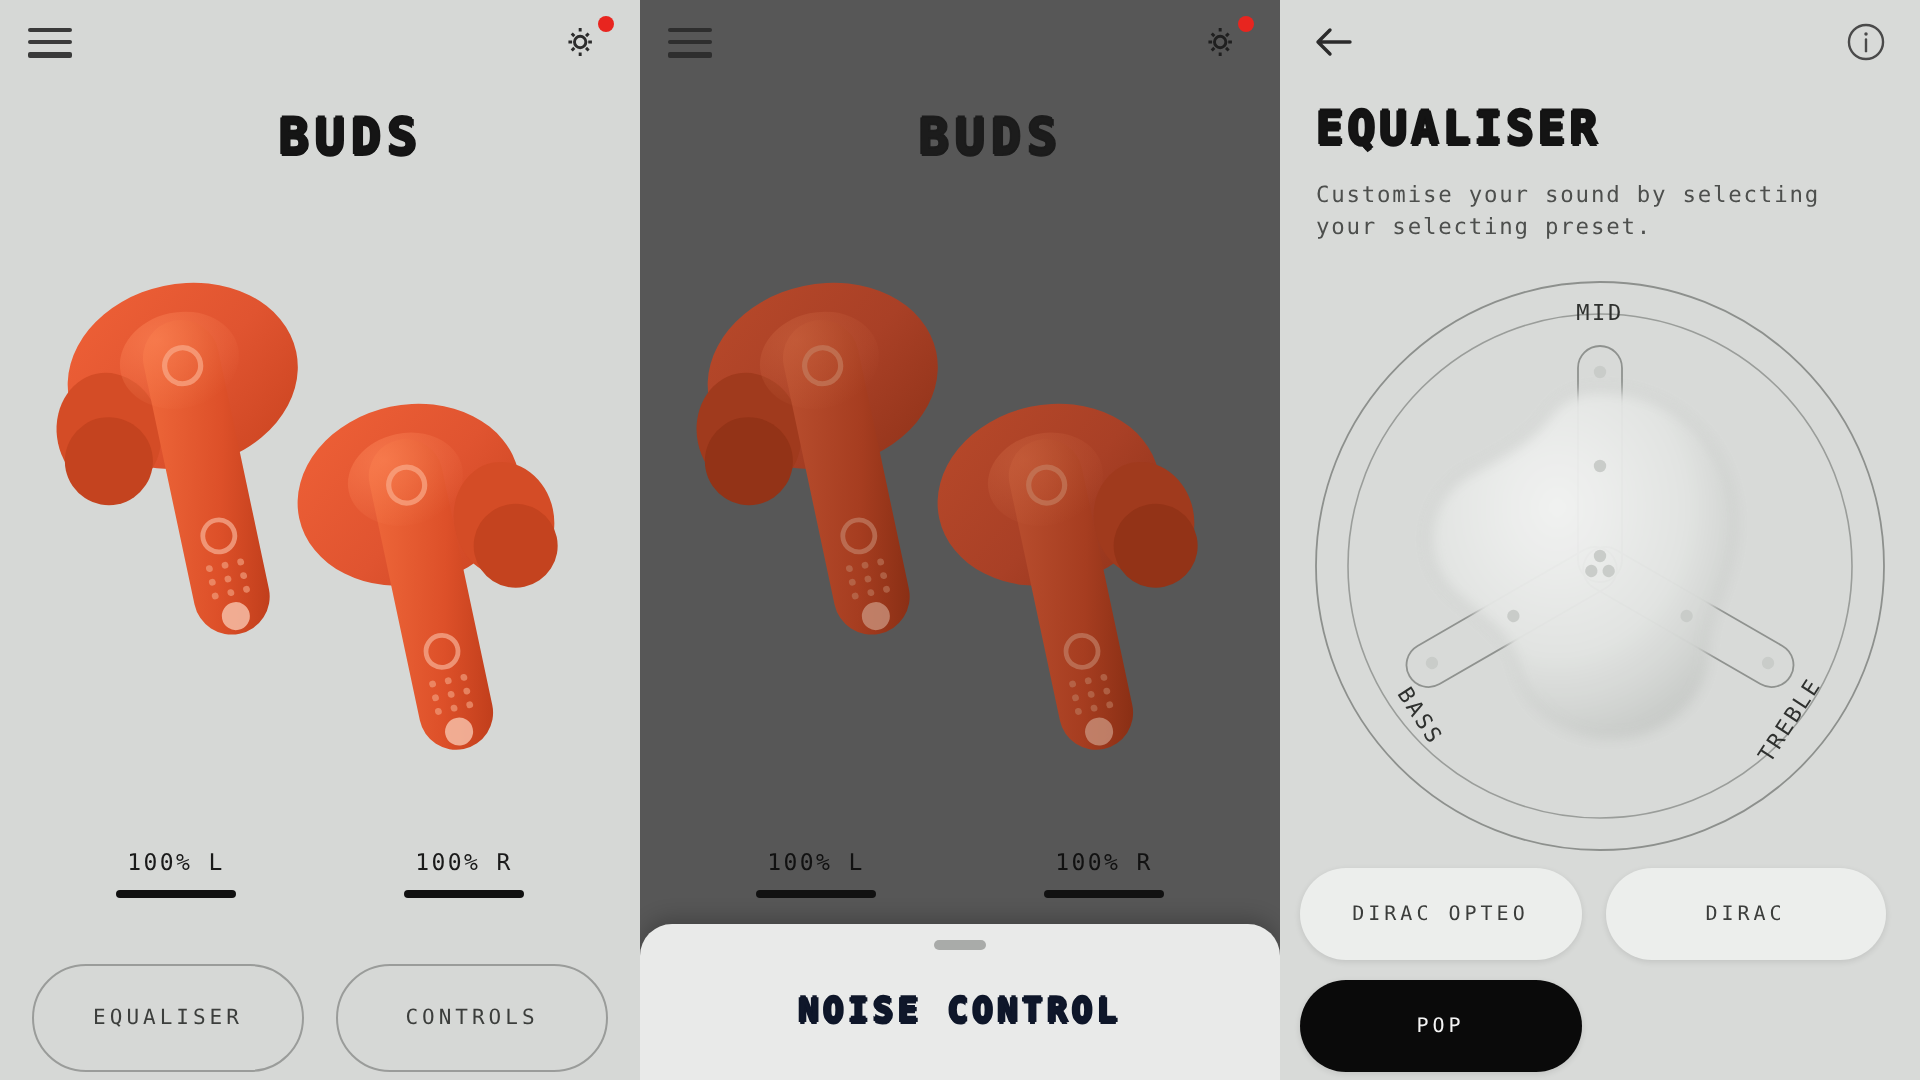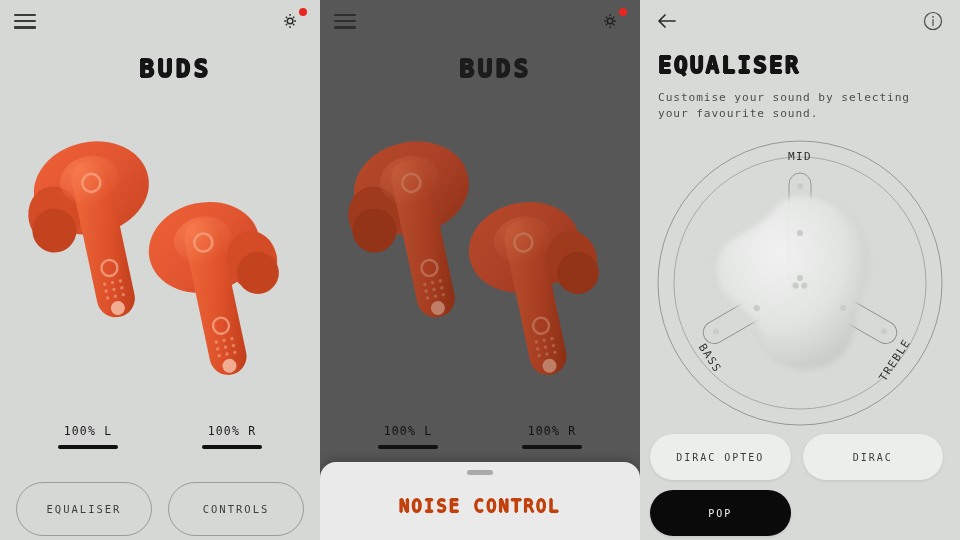--- a/index.html
+++ b/index.html
@@ -80,21 +80,21 @@
     position: absolute; left: 0; right: 0; bottom: 0; height: 78px;
     background: #e9eae9; border-radius: 16px 16px 0 0;
     box-shadow: 0 -3px 10px rgba(0,0,0,0.22);
   }
   .sheet-handle {
     position: absolute; top: 8px; left: 50%; transform: translateX(-50%);
     width: 26px; height: 5px; border-radius: 3px; background: #a9aba9; cursor: pointer;
   }
   .sheet-title {
     position: absolute; top: 34px; left: 0; right: 0; text-align: center;
-    font-size: 17px; letter-spacing: 2.2px; color: #c2410c; font-weight: 400;
+    font-size: 17px; letter-spacing: 2.2px; color: #0f172a; font-weight: 700;
   }
 
   
   .eq-head { position: absolute; top: 52px; left: 18px; right: 18px; }
   .eq-title { font-size: 23px; letter-spacing: 2px; color: #141414; font-weight: 700; }
   .eq-sub {
     margin-top: 12px; font-size: 11.2px; line-height: 1.45; letter-spacing: 0.9px;
     color: #4d4f4d; font-family: "DejaVu Sans Mono", monospace;
   }
   .eq-dial { position: absolute; top: 138px; left: 50%; transform: translateX(-50%); width: 290px; height: 290px; }
@@ -329,21 +329,21 @@
         <svg width="22" height="22" viewBox="0 0 24 24" fill="none" stroke="#4a4a4a" stroke-width="1.3">
           <circle cx="12" cy="12" r="9.3"></circle>
           <circle cx="12" cy="7.6" r="0.95" fill="#4a4a4a" stroke="none"></circle>
           <path d="M12 10.6v6.4" stroke-linecap="round"></path>
         </svg>
       </div>
     </div>
 
     <div class="eq-head">
       <div class="eq-title dot-font">EQUALISER</div>
-      <div class="eq-sub">Customise your sound by selecting your favourite sound.</div>
+      <div class="eq-sub">Customise your sound by selecting your selecting preset.</div>
     </div>
 
     <div class="eq-dial">
       <svg width="290" height="290" viewBox="0 0 290 290">
         <defs>
           <radialGradient id="blobg" cx="0.42" cy="0.34" r="0.72">
             <stop offset="0%" stop-color="#f2f3f2"></stop>
             <stop offset="60%" stop-color="#e2e4e2"></stop>
             <stop offset="100%" stop-color="#c6c9c6"></stop>
           </radialGradient>

